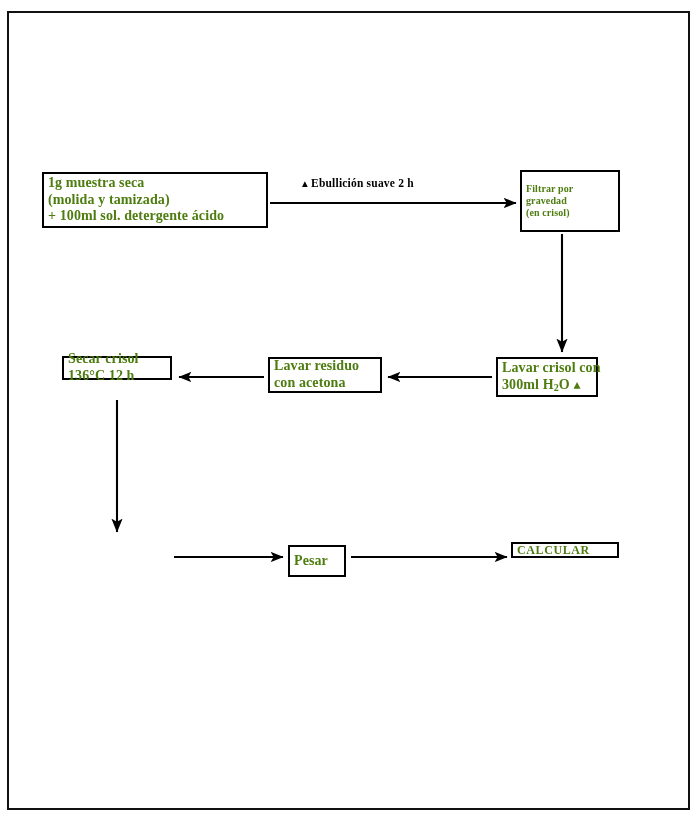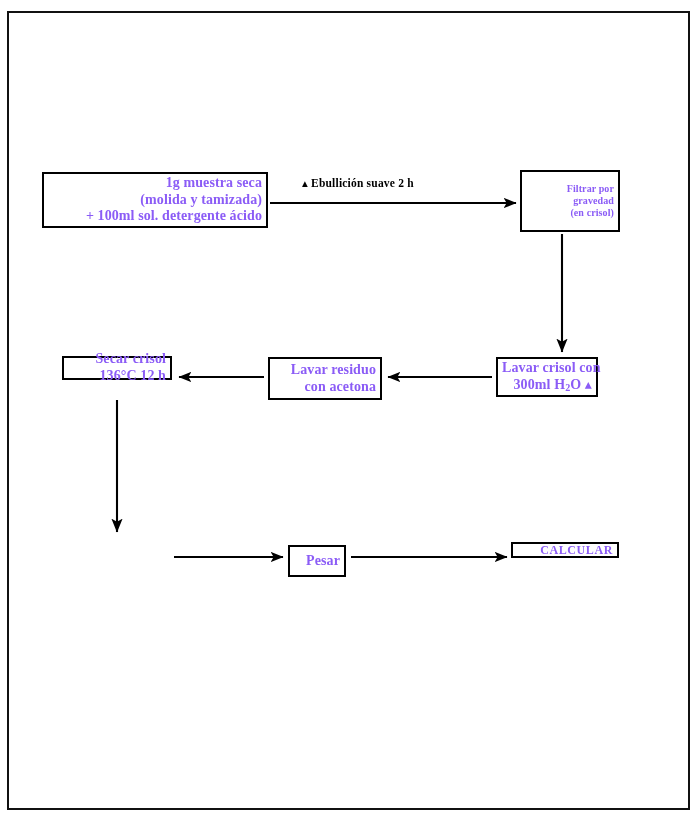--- a/index.html
+++ b/index.html
@@ -39,40 +39,40 @@
   }
   
   .node {
     position: absolute;
     box-sizing: border-box;
     border: 2px solid #000000;
     background: #ffffff;
     display: flex;
     align-items: center;
     justify-content: center;
-    text-align: right;
+    text-align: left;
     font-weight: bold;
-    color: #8b5cf6;
+    color: #4d7c0f;
     line-height: 1.18;
     letter-spacing: 0.1px;
     padding: 2px 4px;
   }
   .node .lines {
     display: block;
     width: 100%;
   }
   .node .ln {
     display: block;
     white-space: nowrap;
   }
   
   #node-sample      { left: 42px;  top: 172px; width: 226px; height: 56px;  font-size: 14px; }
   #node-filter      { left: 520px; top: 170px; width: 100px; height: 62px;  font-size: 10px; }
   #node-wash-cruc   { left: 496px; top: 357px; width: 102px; height: 40px;  font-size: 14px; }
-  #node-wash-res    { left: 268px; top: 357px; width: 114px; height: 43px;  font-size: 14px; }
+  #node-wash-res    { left: 268px; top: 357px; width: 114px; height: 36px;  font-size: 14px; }
   #node-dry         { left: 62px;  top: 356px; width: 110px; height: 24px;  font-size: 14px; }
   #node-cool        { left: 74px;  top: 537px; width: 96px;  height: 40px;  font-size: 14px; }
   #node-weigh       { left: 288px; top: 545px; width: 58px;  height: 32px;  font-size: 14px; }
   #node-calculate   { left: 511px; top: 542px; width: 108px; height: 16px;  font-size: 12px; letter-spacing: 0.6px; }
 
   
   .edge-label {
     position: absolute;
     font-weight: bold;
     font-size: 11.5px;

